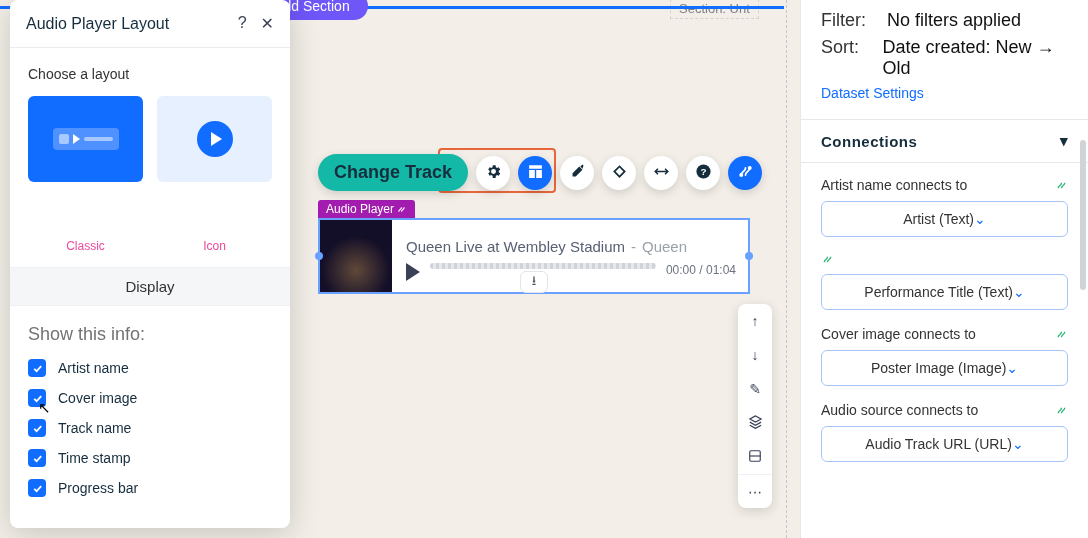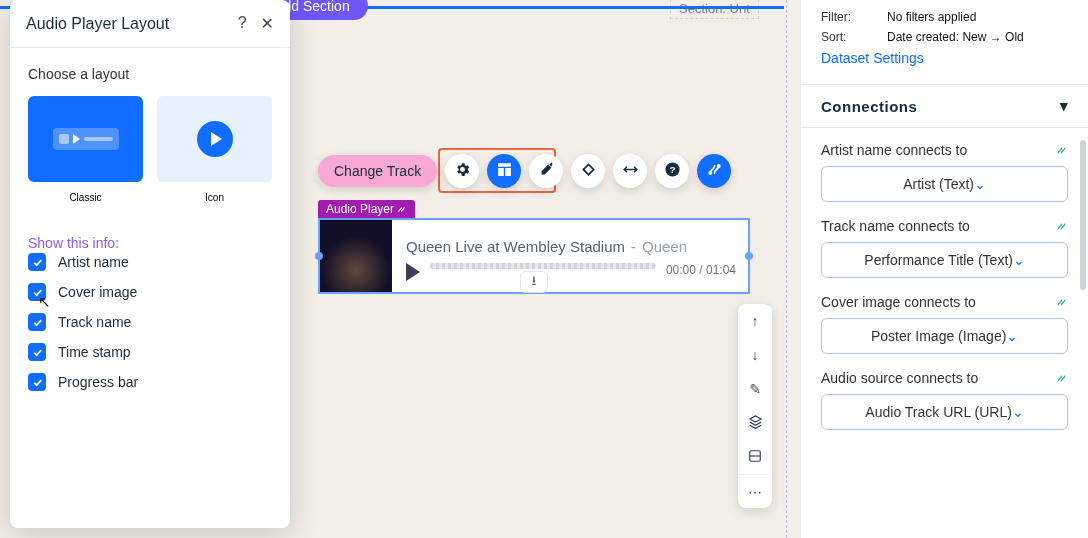--- a/index.html
+++ b/index.html
@@ -32,26 +32,26 @@
     width:66px; height:22px; background:#4f91ff; border-radius:4px; display:flex; align-items:center; padding:0 6px; gap:4px;
   }
   .classic-inner .sq { width:10px; height:10px; background:#a8c9ff; border-radius:2px; }
   .classic-inner .tri { width:0;height:0;border-top:5px solid transparent;border-bottom:5px solid transparent;border-left:7px solid #fff; }
   .classic-inner .bar { flex:1; height:4px; background:#a8c9ff; border-radius:2px; }
   .icon-play {
     width:36px;height:36px;border-radius:50%; background:#116dff; display:flex;align-items:center;justify-content:center;
   }
   .icon-play .tri { width:0;height:0;border-top:7px solid transparent;border-bottom:7px solid transparent;border-left:11px solid #fff; margin-left:3px; }
   .layout-labels { display:flex; gap:14px; margin-top:10px; padding-bottom:14px; }
-  .layout-label { width:120px; text-align:center; color:#000000; font-size:10px; }
+  .layout-label { width:120px; text-align:center; color:#ec4899; font-size:12px;margin-top:47px; }
 
   .section-hdr { background:#f5f6f8; text-align:center; padding:10px 0; font-size:15px; color:#333; border-top:1px solid #eef0f3;border-bottom:1px solid #eef0f3; }
 
   .checks { padding: 18px 18px 10px 18px; }
-  .show-label { font-size:14px; color:#8b5cf6; margin-bottom:2px; }
+  .show-label { font-size:18px; color:#737373; margin-bottom:14px; }
   .check-row { display:flex; align-items:center; gap:12px; margin-bottom:12px; font-size:14px; position:relative; }
   .chk {
     width:18px;height:18px;border-radius:4px;background:#116dff;display:flex;align-items:center;justify-content:center;flex-shrink:0;
   }
   .chk svg { width:11px;height:11px; }
   .cursor-icon { position:absolute; left:10px; bottom:-10px; font-size:15px; color:#000; pointer-events:none; }
 
   
   .canvas {
     position:absolute; left:0; top:0; width:800px; height:538px; background:#f3efe8; z-index:1;
@@ -62,21 +62,21 @@
   .crumb { position:absolute; left:670px; top:-1px; background:#f3efe8; color:#7b7f87; font-size:13px; padding:2px 8px; border:1px dashed #d0d3d8; border-top:none;}
   .add-section {
     position:absolute; top:-8px; left:242px; background:#6f56f9; color:#fff; border-radius:20px; padding:6px 18px; font-size:14px; display:flex; align-items:center; gap:6px; z-index:5;
   }
   .blue-line { position:absolute; left:0; top:6px; right:16px; height:3px; background:#116dff; z-index:3; }
 
   
   .toolbar {
     position:absolute; top:154px; left:318px; display:flex; align-items:center; gap:8px; z-index:20;
   }
-  .pill { background:#f9a8d4; border-radius:20px; padding:8px 16px; box-shadow:0 3px 10px rgba(0,0,0,.15); font-size:14px; cursor:pointer; }
+  .pill { background:#14b8a6; border-radius:20px; padding:8px 16px; box-shadow:0 3px 10px rgba(0,0,0,.15); font-size:18px; cursor:pointer;font-weight:bold; }
   .tbtn { width:34px;height:34px;border-radius:50%;background:#fff;box-shadow:0 3px 10px rgba(0,0,0,.15);display:flex;align-items:center;justify-content:center;cursor:pointer; }
   .tbtn.blue { background:#116dff; }
   .tbtn svg { width:17px;height:17px; }
   .highlight-box {
     position:absolute; top:148px; left:438px; width:118px; height:45px; border:2px solid #e8663b; border-radius:4px; z-index:19; pointer-events:none;
   }
 
   
   .player-wrap {
     position:absolute; top:200px; left:318px; width:432px; z-index:15;
@@ -106,21 +106,21 @@
     display:flex; flex-direction:column; align-items:center; z-index:18;
   }
   .vtoolbar .vb { width:34px;height:34px;display:flex;align-items:center;justify-content:center;color:#3b4057;cursor:pointer; }
   .vtoolbar .vb:last-child{border-top:1px solid #eef0f3;}
 
   
   .inspector {
     position:absolute; right:0; top:0; width:288px; height:538px; background:#fff; border-left:1px solid #e6e8ec; z-index:25; overflow-y:auto;
   }
   .insp-block { padding:10px 20px 4px 20px; }
-  .kv { display:flex; gap:18px; font-size:12px; margin-bottom:6px; }
+  .kv { display:flex; gap:18px; font-size:18px; margin-bottom:6px; }
   .kv .k{color:#333;width:48px;} .kv .v{color:#111; }
   .link { color:#116dff; cursor:pointer; font-size:14px; display:block; margin-bottom:14px; }
   .insp-section-hdr {
     display:flex; justify-content:space-between; align-items:center; padding:12px 20px; border-top:1px solid #e6e8ec; border-bottom:1px solid #e6e8ec; font-weight:600; letter-spacing:.5px; font-size:15px;
   }
   .conn { padding:14px 20px 0 20px; }
   .conn-label { display:flex; justify-content:space-between; align-items:center; font-size:14px; color:#333; margin-bottom:8px; }
   .conn-label svg{width:13px;height:13px;}
   .select {
     border:1px solid #a7c4ff; border-radius:6px; padding:9px 12px; display:flex; justify-content:center; align-items:center; color:#333; font-size:14px; margin-bottom:16px; cursor:pointer; width:100%;
@@ -278,20 +278,21 @@
             <div class="tri"></div>
           </div>
       </div>
     </div>
     <div class="layout-labels">
       <div class="layout-label">Classic</div>
       <div class="layout-label">Icon</div>
     </div>
   </div>
 
+  <div class="section-hdr">Display</div>
 
   <div class="checks">
     <div class="show-label">Show this info:</div>
 
     <div class="check-row">
       <div class="chk">
           <svg viewBox="0 0 24 24" fill="none" stroke="#fff" stroke-width="4">
             <path d="M5 13l5 5L20 7"></path>
           </svg>
         </div>
@@ -357,21 +358,20 @@
       <svg viewBox="0 0 24 24" stroke="#2bb573" stroke-width="2.5" fill="none">
           <path d="M6 17c0-6 6-4 6-10M18 7c0 6-6 4-6 10"></path>
         </svg>
     </div>
     <div class="select">
       <span>Artist (Text)</span>
       <span class="chev">⌄</span>
     </div>
 
     <div class="conn-label">
-      <span>Track name connects to</span>
       <svg viewBox="0 0 24 24" stroke="#2bb573" stroke-width="2.5" fill="none">
           <path d="M6 17c0-6 6-4 6-10M18 7c0 6-6 4-6 10"></path>
         </svg>
     </div>
     <div class="select">
       <span>Performance Title (Text)</span>
       <span class="chev">⌄</span>
     </div>
 
     <div class="conn-label">

